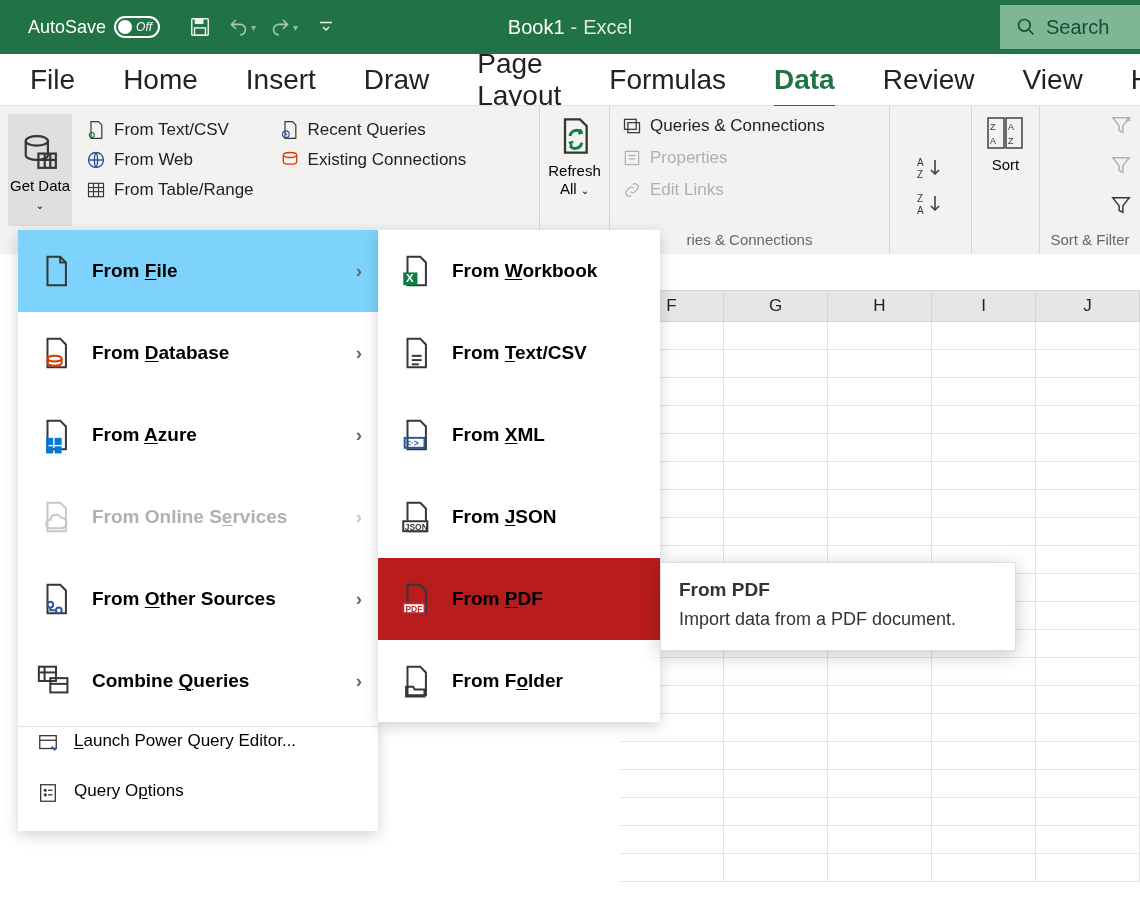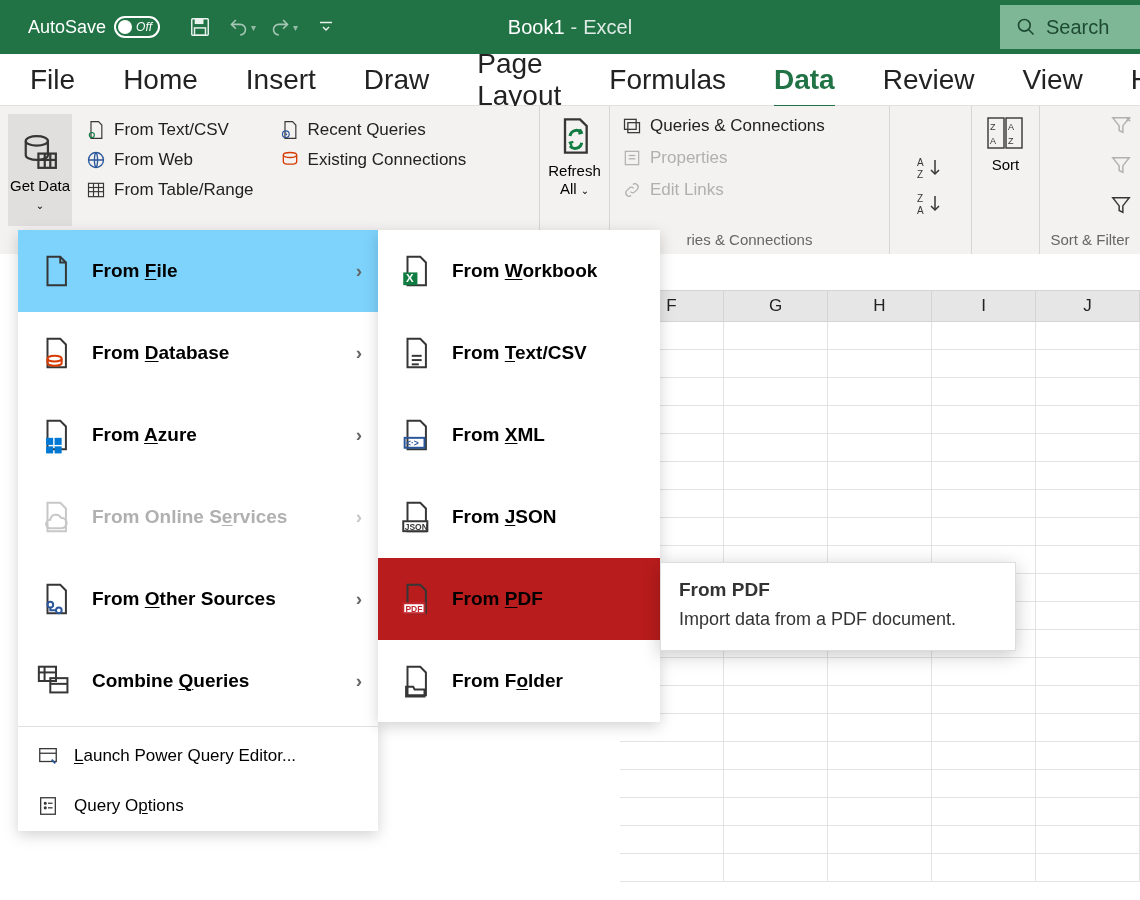--- a/index.html
+++ b/index.html
@@ -57,21 +57,21 @@
   .cell { width: 130px; border-right: 1px solid #e3e3e3; border-bottom: 1px solid #e3e3e3; }
 
   
   .menu { position: absolute; top: 230px; left: 18px; width: 360px; background: #fff; box-shadow: 0 4px 14px rgba(0,0,0,.18); z-index: 50; }
   .menu-item { display: flex; align-items: center; height: 82px; padding: 0 16px 0 18px; cursor: pointer; font-size: 19px; font-weight: 600; gap: 16px; position: relative; }
   .menu-item.hover { background: #7dd3fc; }
   .menu-item.disabled { color: #b0b0b0; }
   .menu-item .chev { position: absolute; right: 16px; color: #666; }
   .menu-item .menu-icon { width: 40px; height: 40px; display: flex; align-items: center; justify-content: center; }
   .menu-sep { height: 1px; background: #e1e1e1; margin: 4px 0; }
-  .menu-small { display: flex; align-items: center; height: 50px; padding: 0 18px; gap: 14px; font-size: 17px; cursor: pointer; }
+  .menu-small { display: flex; height: 50px; padding: 0 18px; gap: 14px; font-size: 17px; cursor: pointer; }
   .menu-small .small-icon { width: 24px; height: 24px; display: flex; align-items: center; justify-content: center; }
 
   
   .submenu { position: absolute; top: 230px; left: 378px; width: 282px; background: #fff; box-shadow: 0 4px 14px rgba(0,0,0,.18); z-index: 55; }
   .submenu .menu-item { font-weight: 600; }
   .submenu .menu-item.hover2 { background: #b91c1c; }
 
   
   .tooltip { position: absolute; top: 562px; left: 660px; width: 356px; background: #fff; box-shadow: 0 4px 18px rgba(0,0,0,.22); border: 1px solid #ddd; padding: 16px 18px 20px; z-index: 60; }
   .tooltip-title { font-weight: 600; font-size: 19px; margin-bottom: 8px; color: #333; }

